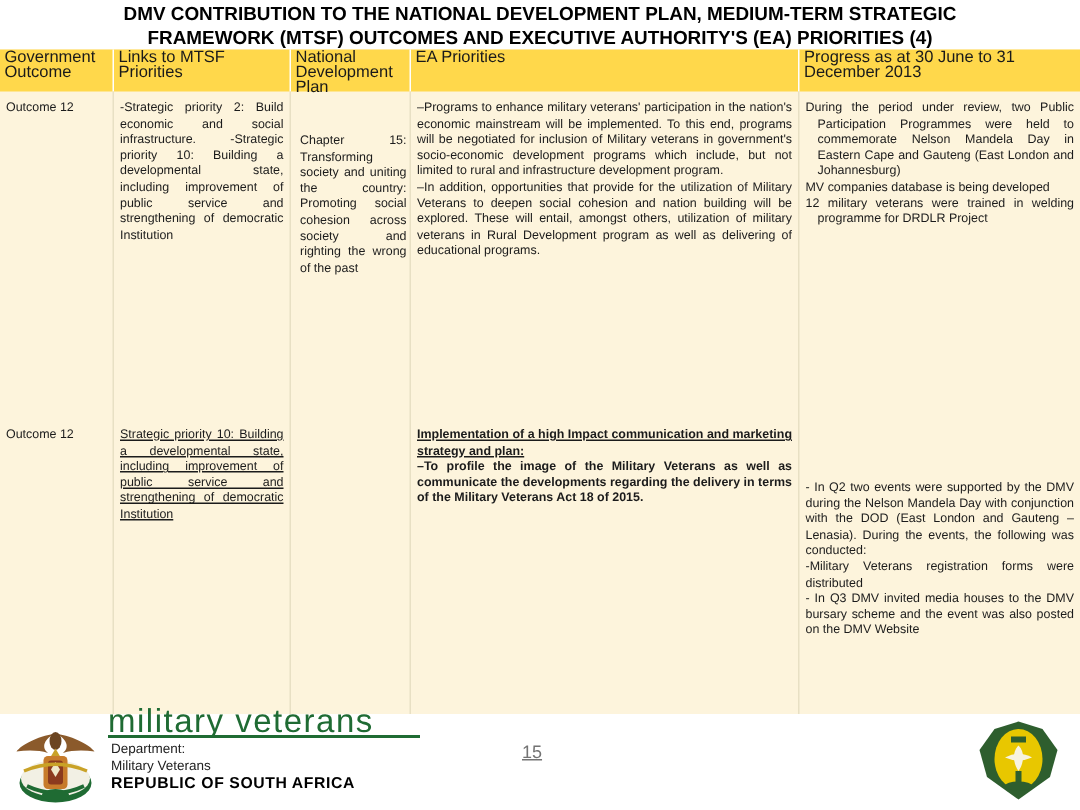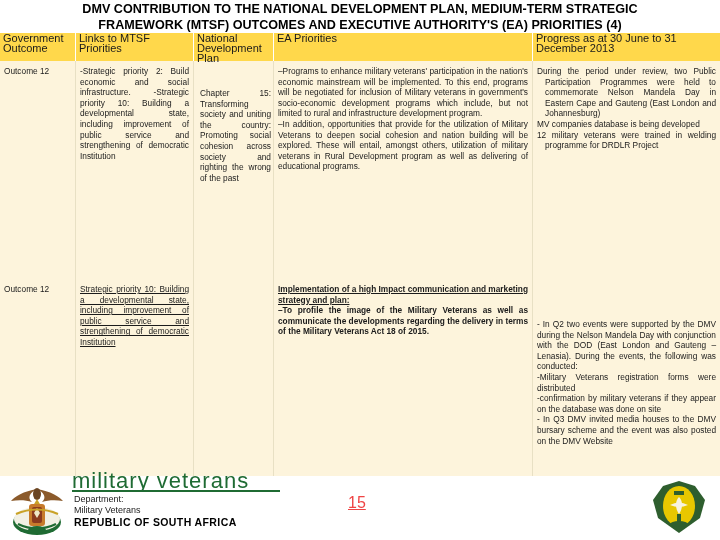--- a/index.html
+++ b/index.html
@@ -59,21 +59,21 @@
     font-size:22px;color:#1F6B33;font-weight:normal;
     letter-spacing:1px;white-space:nowrap;
     height:22px;overflow:hidden;
   }
   #mv-rule{
     position:absolute;left:72px;top:14px;width:208px;height:2px;background:#1F6B33;
   }
   #dept1{position:absolute;left:74px;top:18px;font-size:9px;color:#222;}
   #dept2{position:absolute;left:74px;top:29px;font-size:9px;color:#222;}
   #dept3{position:absolute;left:74px;top:40px;font-size:10.5px;color:#000;font-weight:bold;letter-spacing:.4px;}
-  #pageno{position:absolute;left:348px;top:18px;font-size:16px;color:#ef4444;text-decoration:underline;}
+  #pageno{position:absolute;left:348px;top:18px;font-size:12px;color:#737373;text-decoration:underline;}
 
   
   #coa{position:absolute;left:6px;top:2px;width:62px;height:60px;}
   
   #emblem{position:absolute;left:648px;top:2px;width:62px;height:58px;}
 </style>
 </head>
 <body>
 
 <div id="title">
@@ -128,21 +128,20 @@
   <div class="cell body-cell" style="left:194px;top:248px;width:79px;"></div>
 
   <div class="cell body-cell" style="left:274px;top:248px;width:258px;font-weight:bold;">
     <p class="u">Implementation of a high Impact communication and marketing strategy and plan:</p>
     <p>–To profile the image of the Military Veterans as well as communicate the developments regarding the delivery in terms of the Military Veterans Act 18 of 2015.</p>
   </div>
 
   <div class="cell body-cell nojust" style="left:533px;top:248px;width:187px;margin-top:35px;">
     <p style="text-align:justify;">- In Q2 two events were supported by the DMV during the Nelson Mandela Day with conjunction with the DOD (East London and Gauteng –Lenasia). During the events, the following was conducted:</p>
     <p style="text-align:justify;">-Military Veterans registration forms were distributed</p>
-    <p style="text-align:justify;">-confirmation by military veterans if they appear on the database was done on site</p>
     <p style="text-align:justify;">- In Q3 DMV invited media houses to the DMV bursary scheme and the event was also posted on the DMV Website</p>
   </div>
 
 </div>
 
 <div id="footer">
 
   <svg id="coa" viewBox="0 0 62 60">
     <ellipse cx="31" cy="44" rx="24" ry="13" fill="#1F6B33"></ellipse>
     <ellipse cx="31" cy="41" rx="23" ry="12" fill="#F2F0E4"></ellipse>

